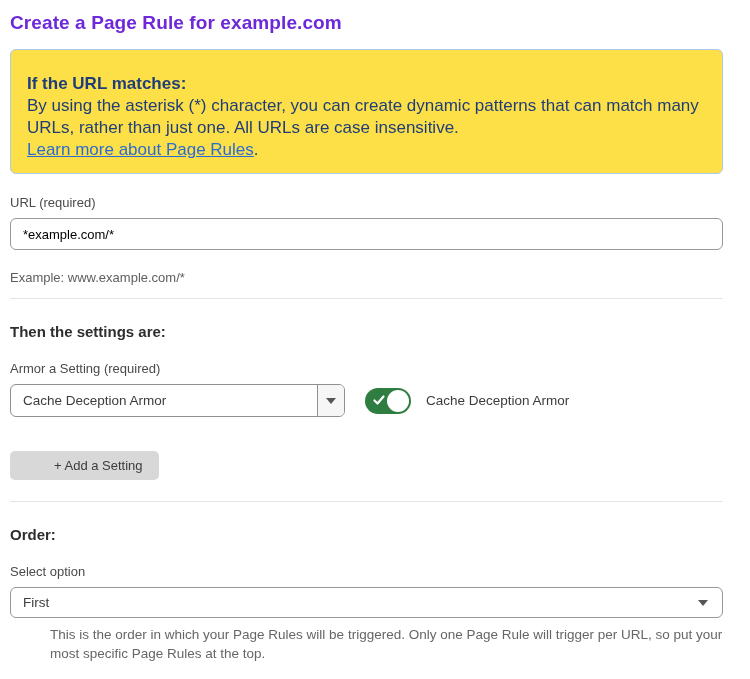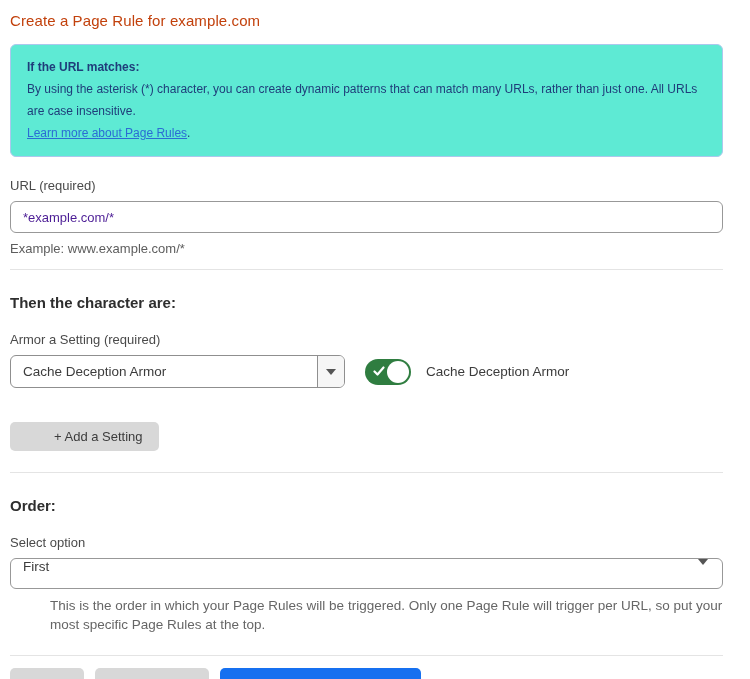--- a/index.html
+++ b/index.html
@@ -8,34 +8,34 @@
     font-family: "Liberation Sans", sans-serif;
     color: #333333;
     width: 750px;
   }
   .container {
     width: 713px;
     margin-left: 10px;
     padding-top: 10px;
   }
   .page-title {
-    font-size: 15px;
-    font-weight: normal;
-    color: #c2410c;
+    font-size: 19px;
+    font-weight: bold;
+    color: #6d28d9;
     margin: 2px 0 15px 0;
     letter-spacing: 0.1px;
   }
   
   .info-box {
-    background: #5eead4;
+    background: #fde047;
     border: 1px solid #abc8ed;
     border-radius: 6px;
-    padding: 11px 16px 12px 16px;
+    padding: 23px 16px 12px 16px;
     color: #1f3d7a;
-    font-size: 12px;
+    font-size: 17px;
     line-height: 22px;
   }
   .info-heading { font-weight: bold; }
   .info-body { }
   .info-link {
     color: #2b6cd4;
     text-decoration: underline;
     cursor: pointer;
   }
   
@@ -46,28 +46,28 @@
   }
   .text-input {
     display: block;
     width: 100%;
     height: 32px;
     border: 1px solid #989898;
     border-radius: 6px;
     padding: 0 12px;
     font-family: "Liberation Sans", sans-serif;
     font-size: 13px;
-    color: #4c1d95;
+    color: #000000;
     background: #ffffff;
     outline: none;
   }
   .helper-text {
     font-size: 13px;
     color: #5d5d5d;
-    margin-top: 8px;
+    margin-top: 20px;
   }
   .divider {
     border: none;
     border-top: 1px solid #e4e4e4;
     margin: 0;
   }
   .divider-1 { margin: 13px 0 0 0; }
   .section-heading {
     font-size: 15px;
     font-weight: bold;
@@ -163,20 +163,21 @@
     padding-left: 44px;
   }
   
   .select-full {
     width: 100%;
     height: 31px;
     border: 1px solid #989898;
     border-radius: 6px;
     background: #ffffff;
     display: flex;
+    align-items: center;
     justify-content: space-between;
     padding: 0 14px 0 12px;
     font-size: 13.5px;
     color: #3c3c3c;
     cursor: pointer;
   }
   .order-helper {
     font-size: 13.5px;
     color: #666666;
     line-height: 19px;
@@ -204,21 +205,21 @@
     <div class="info-body">By using the asterisk (*) character, you can create dynamic patterns that can match many URLs, rather than just one. All URLs are case insensitive.</div>
     <div><a class="info-link">Learn more about Page Rules</a><span>.</span></div>
   </div>
 
   <div class="field-label">URL (required)</div>
   <input class="text-input" type="text" value="*example.com/*" style="">
   <div class="helper-text">Example: www.example.com/*</div>
 
   <hr class="divider divider-1">
 
-  <div class="section-heading">Then the character are:</div>
+  <div class="section-heading">Then the settings are:</div>
 
   <div class="field-label">Armor a Setting (required)</div>
 
   <div class="setting-row">
     <div class="select-split">
       <div class="select-value">Cache Deception Armor</div>
       <div class="select-arrow-btn">
         <span class="caret-down"></span>
       </div>
     </div>

